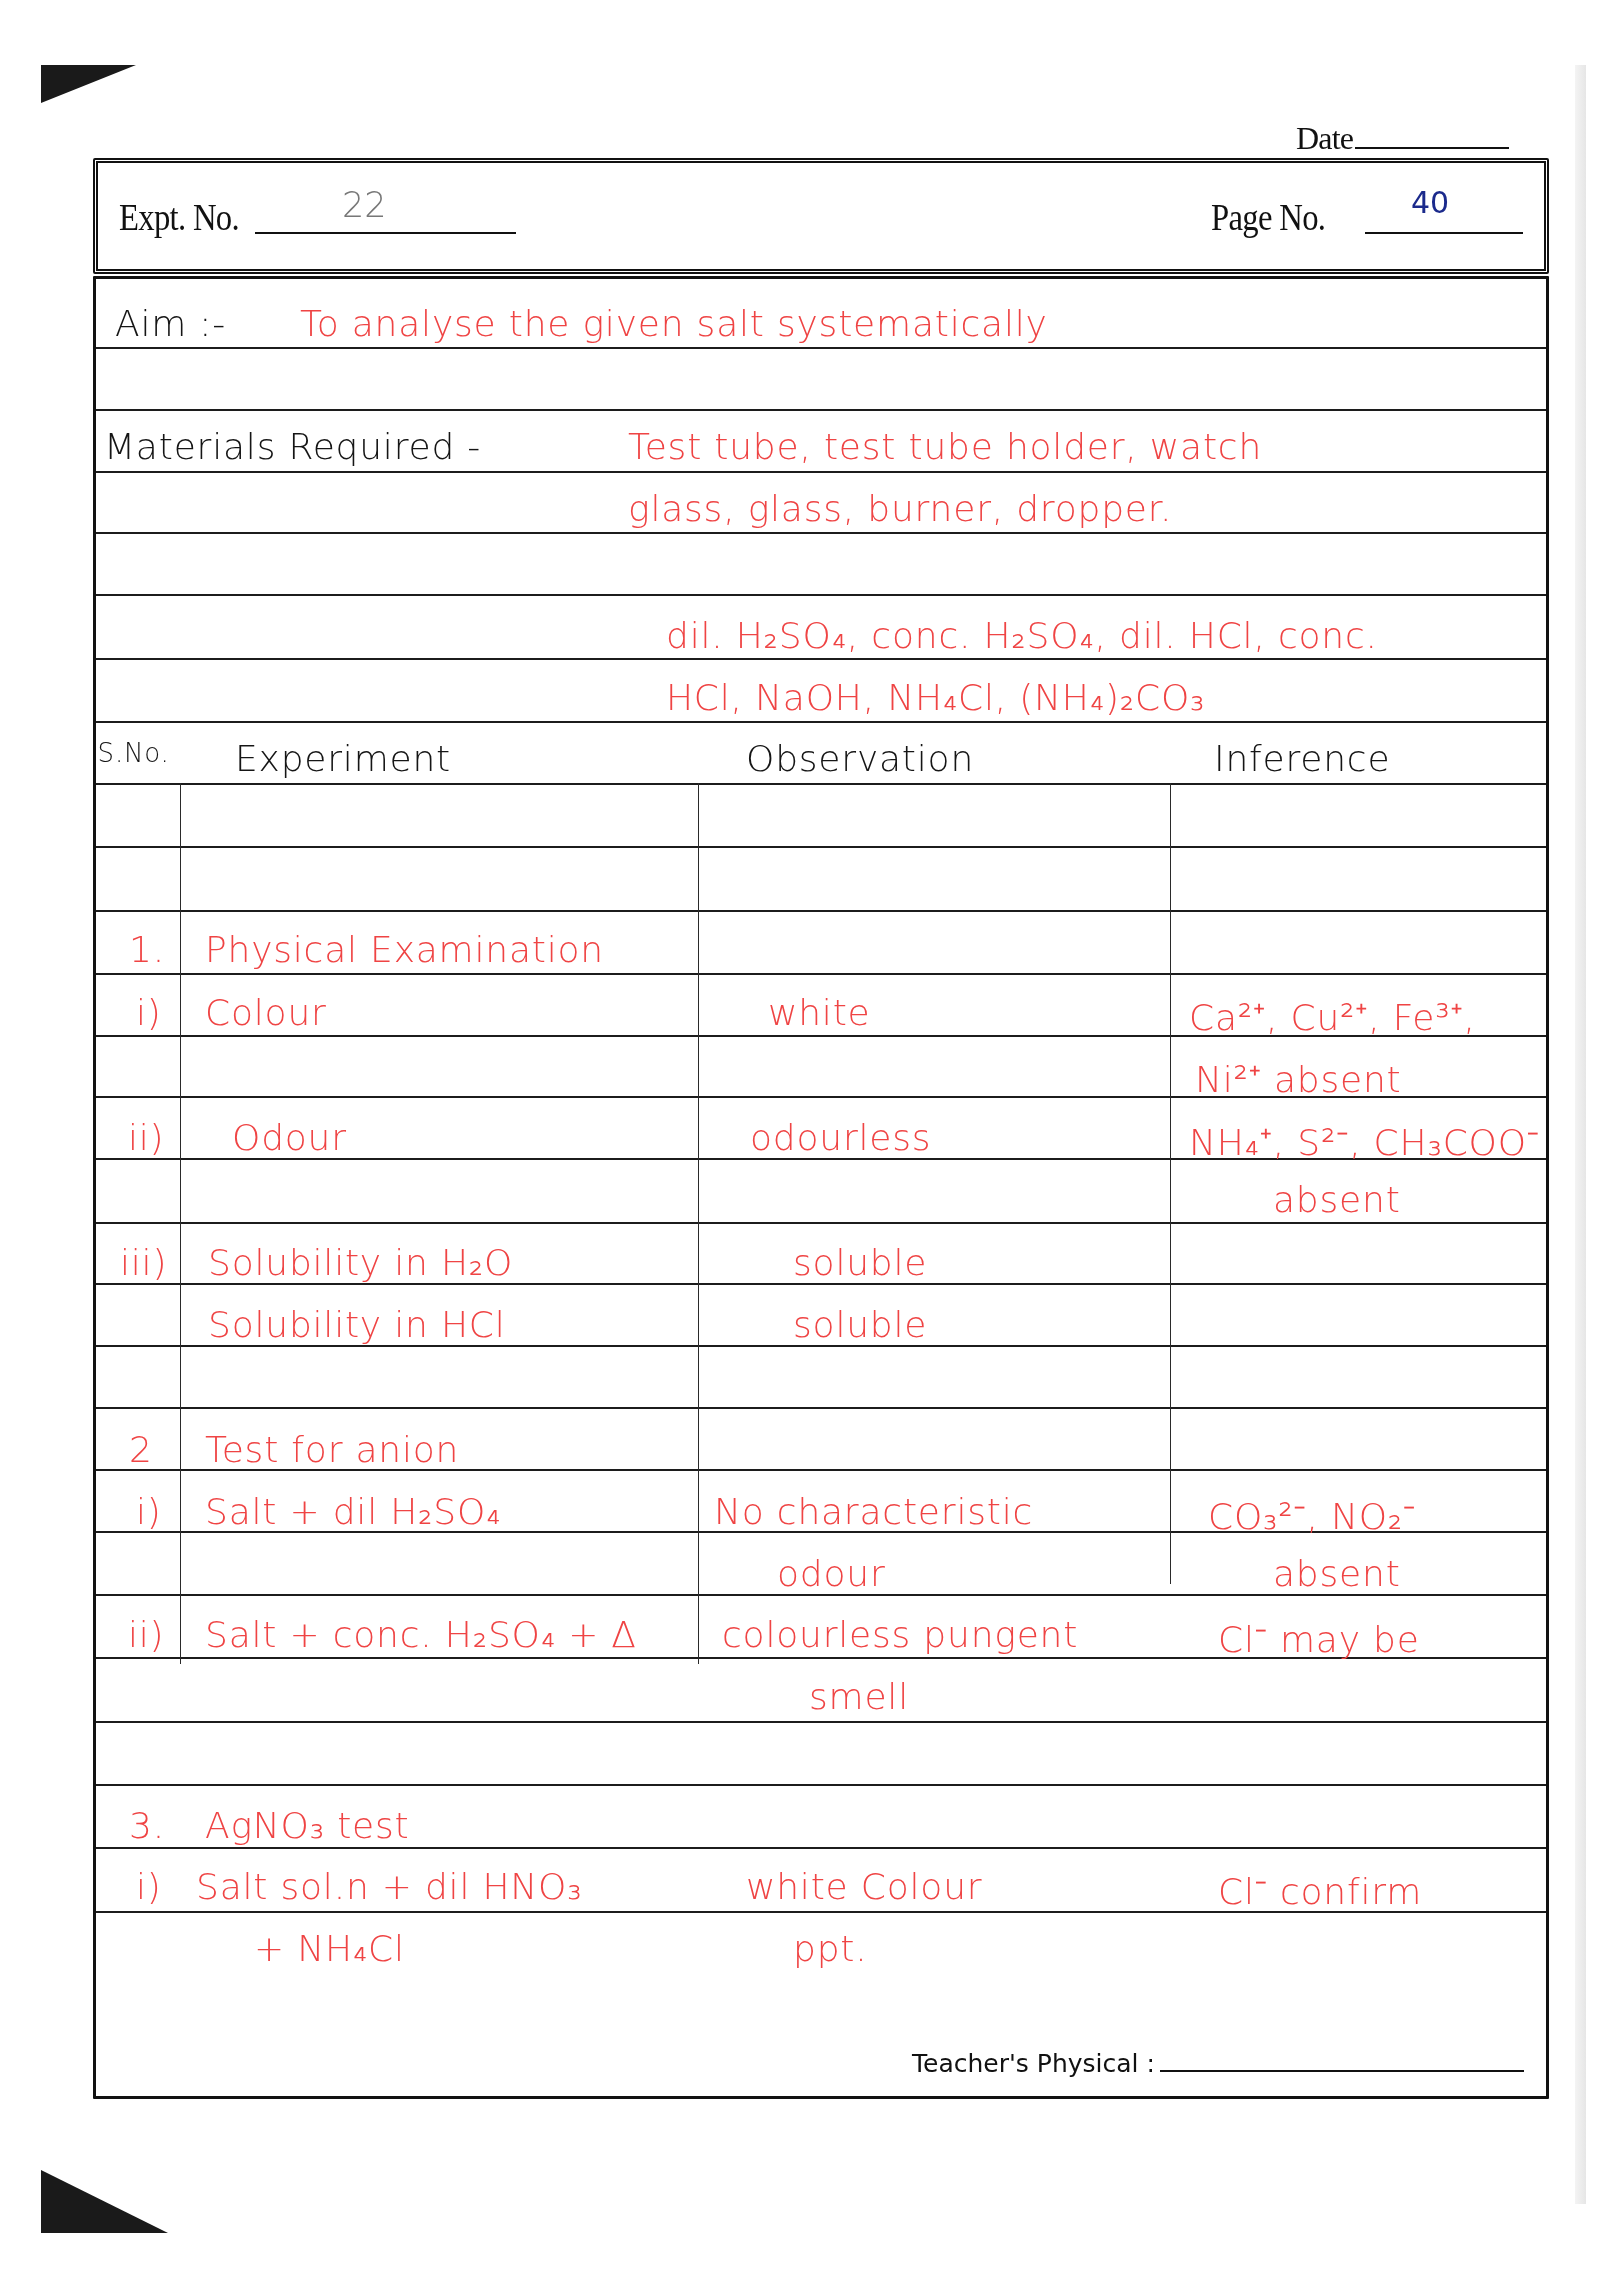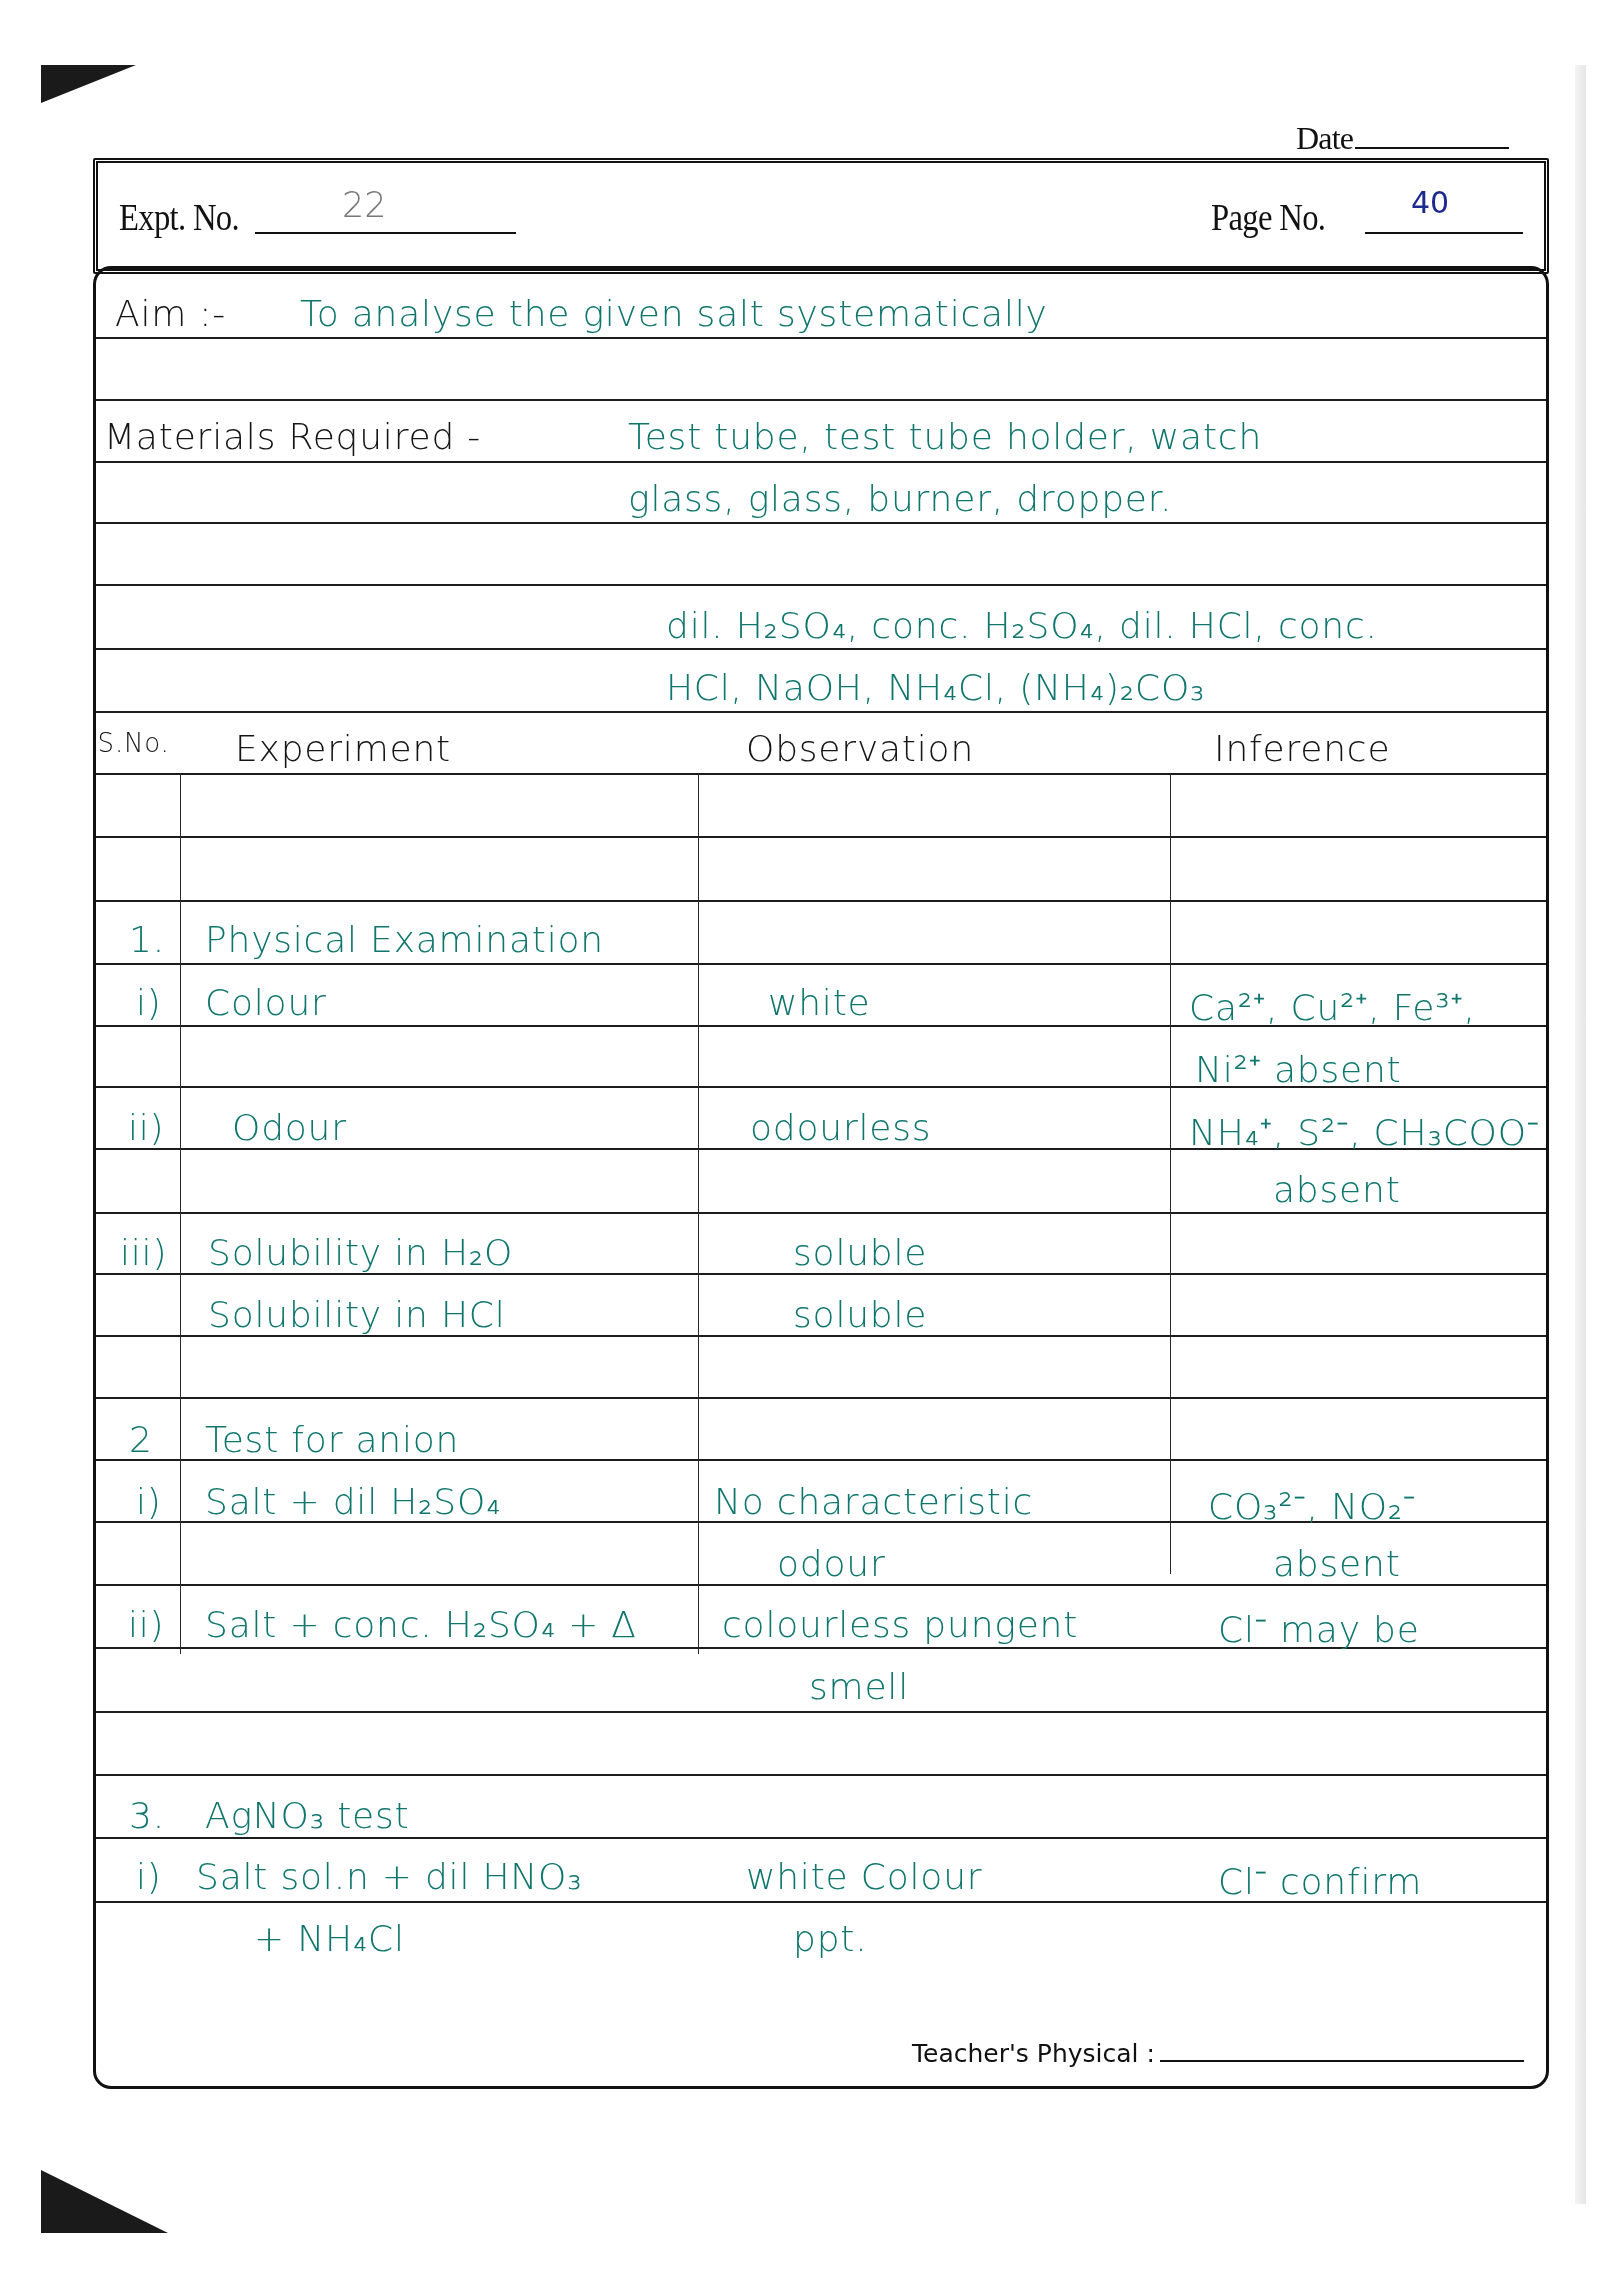--- a/index.html
+++ b/index.html
@@ -46,30 +46,30 @@
     position: absolute; left: 1113px; top: 32px;
     font-size: 38px; color: #111; letter-spacing: -0.8px; transform: scaleX(0.86); transform-origin: left;
   }
   .page-value {
     position: absolute; left: 1267px; top: 22px; width: 158px; height: 49px;
     border-bottom: 2.4px solid #111; box-sizing: border-box;
     font-family: "DejaVu Sans", sans-serif; font-size: 30px; color: #1b2a8c; padding-left: 46px;
   }
 
   .sheet {
-    position: absolute; left: 93px; top: 266px; width: 1456px; height: 1823px;
-    border: 3.2px solid #111; border-radius: 18px; box-sizing: border-box;
+    position: absolute; left: 93px; top: 276px; width: 1456px; height: 1823px;
+    border: 3.2px solid #111; border-radius: 1px; box-sizing: border-box;
   }
   .rule {
     position: absolute; left: 0; right: 0; height: 0; border-top: 2.4px solid #1c1c1c;
   }
   .hw {
     position: absolute; white-space: nowrap;
     font-family: "DejaVu Sans", sans-serif; font-weight: 300;
-    color: #0f766e; font-size: 36px; letter-spacing: 0.8px;
+    color: #ef4444; font-size: 36px; letter-spacing: 0.8px;
   }
   .hw.black { color: #151515; }
   .vcol { position: absolute; top: 504px; bottom: 432px; border-left: 1.6px solid #2a2a2a; }
 
   .sig {
     position: absolute; left: 816px; top: 1770px;
     font-family: "DejaVu Sans", sans-serif; font-size: 25px; color: #111;
   }
   .sig .blank { display: inline-block; width: 364px; border-bottom: 2.4px solid #111; margin-left: 4.8px; vertical-align: baseline; }
 </style>

